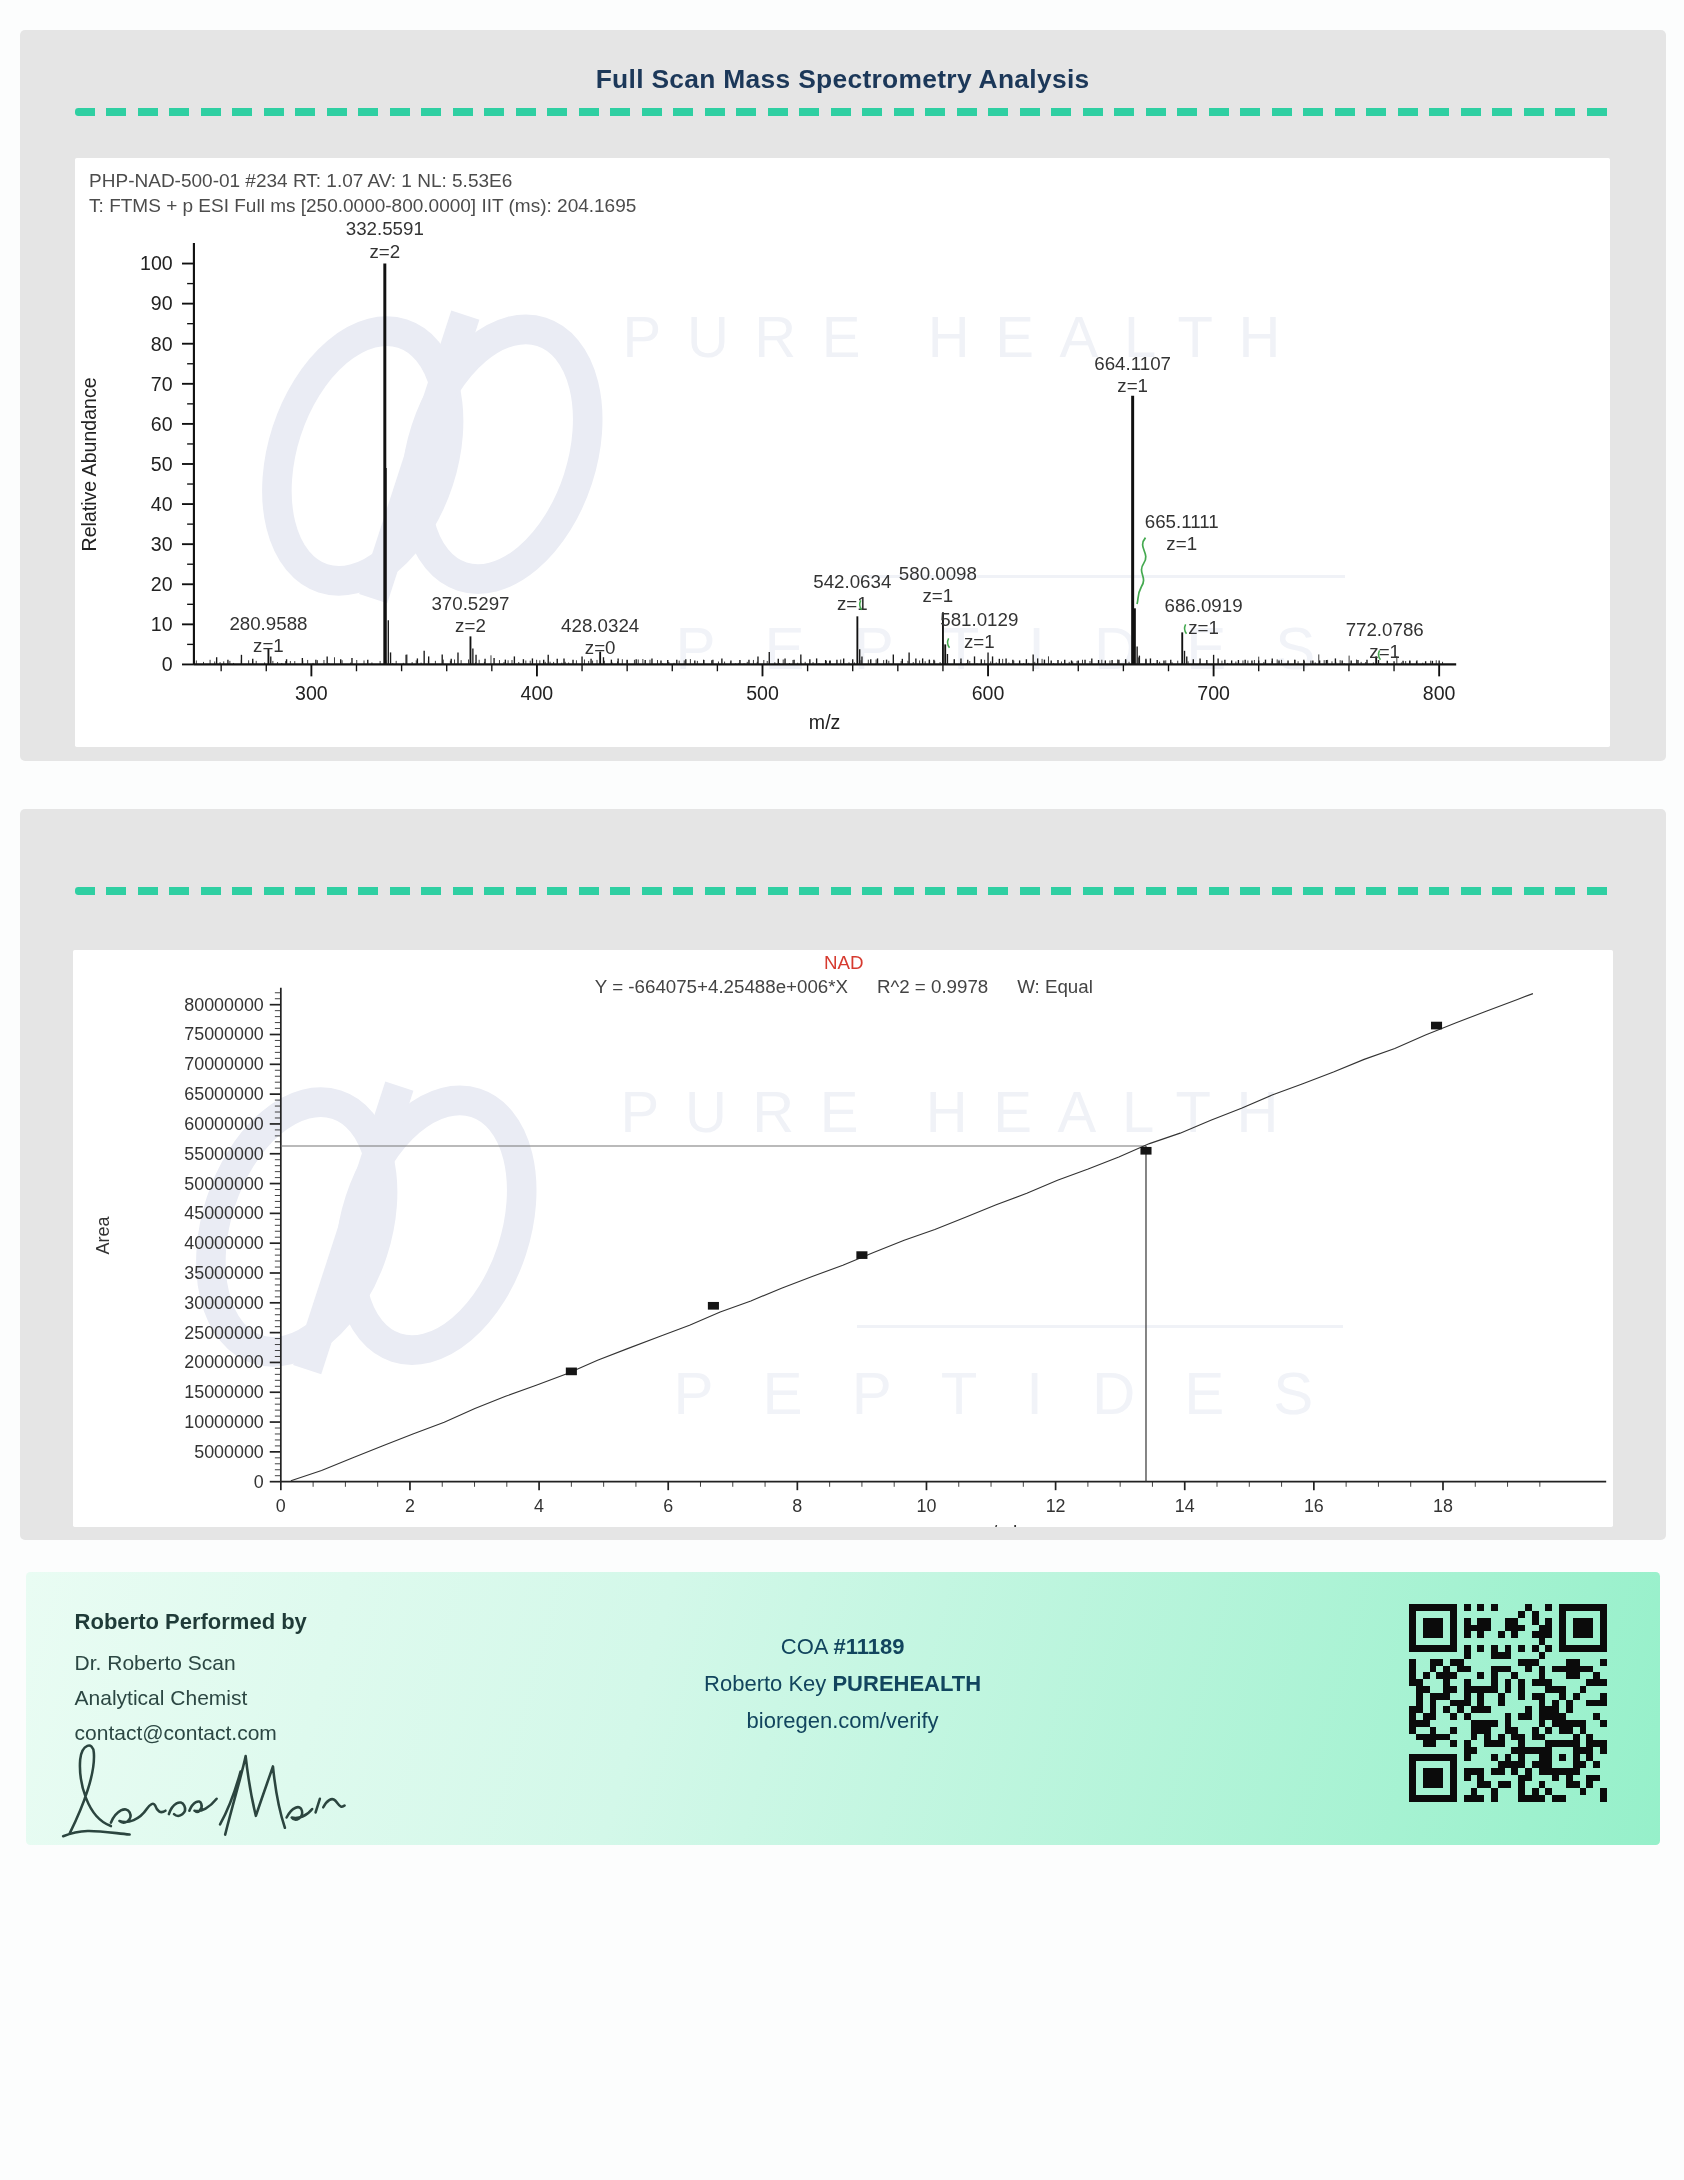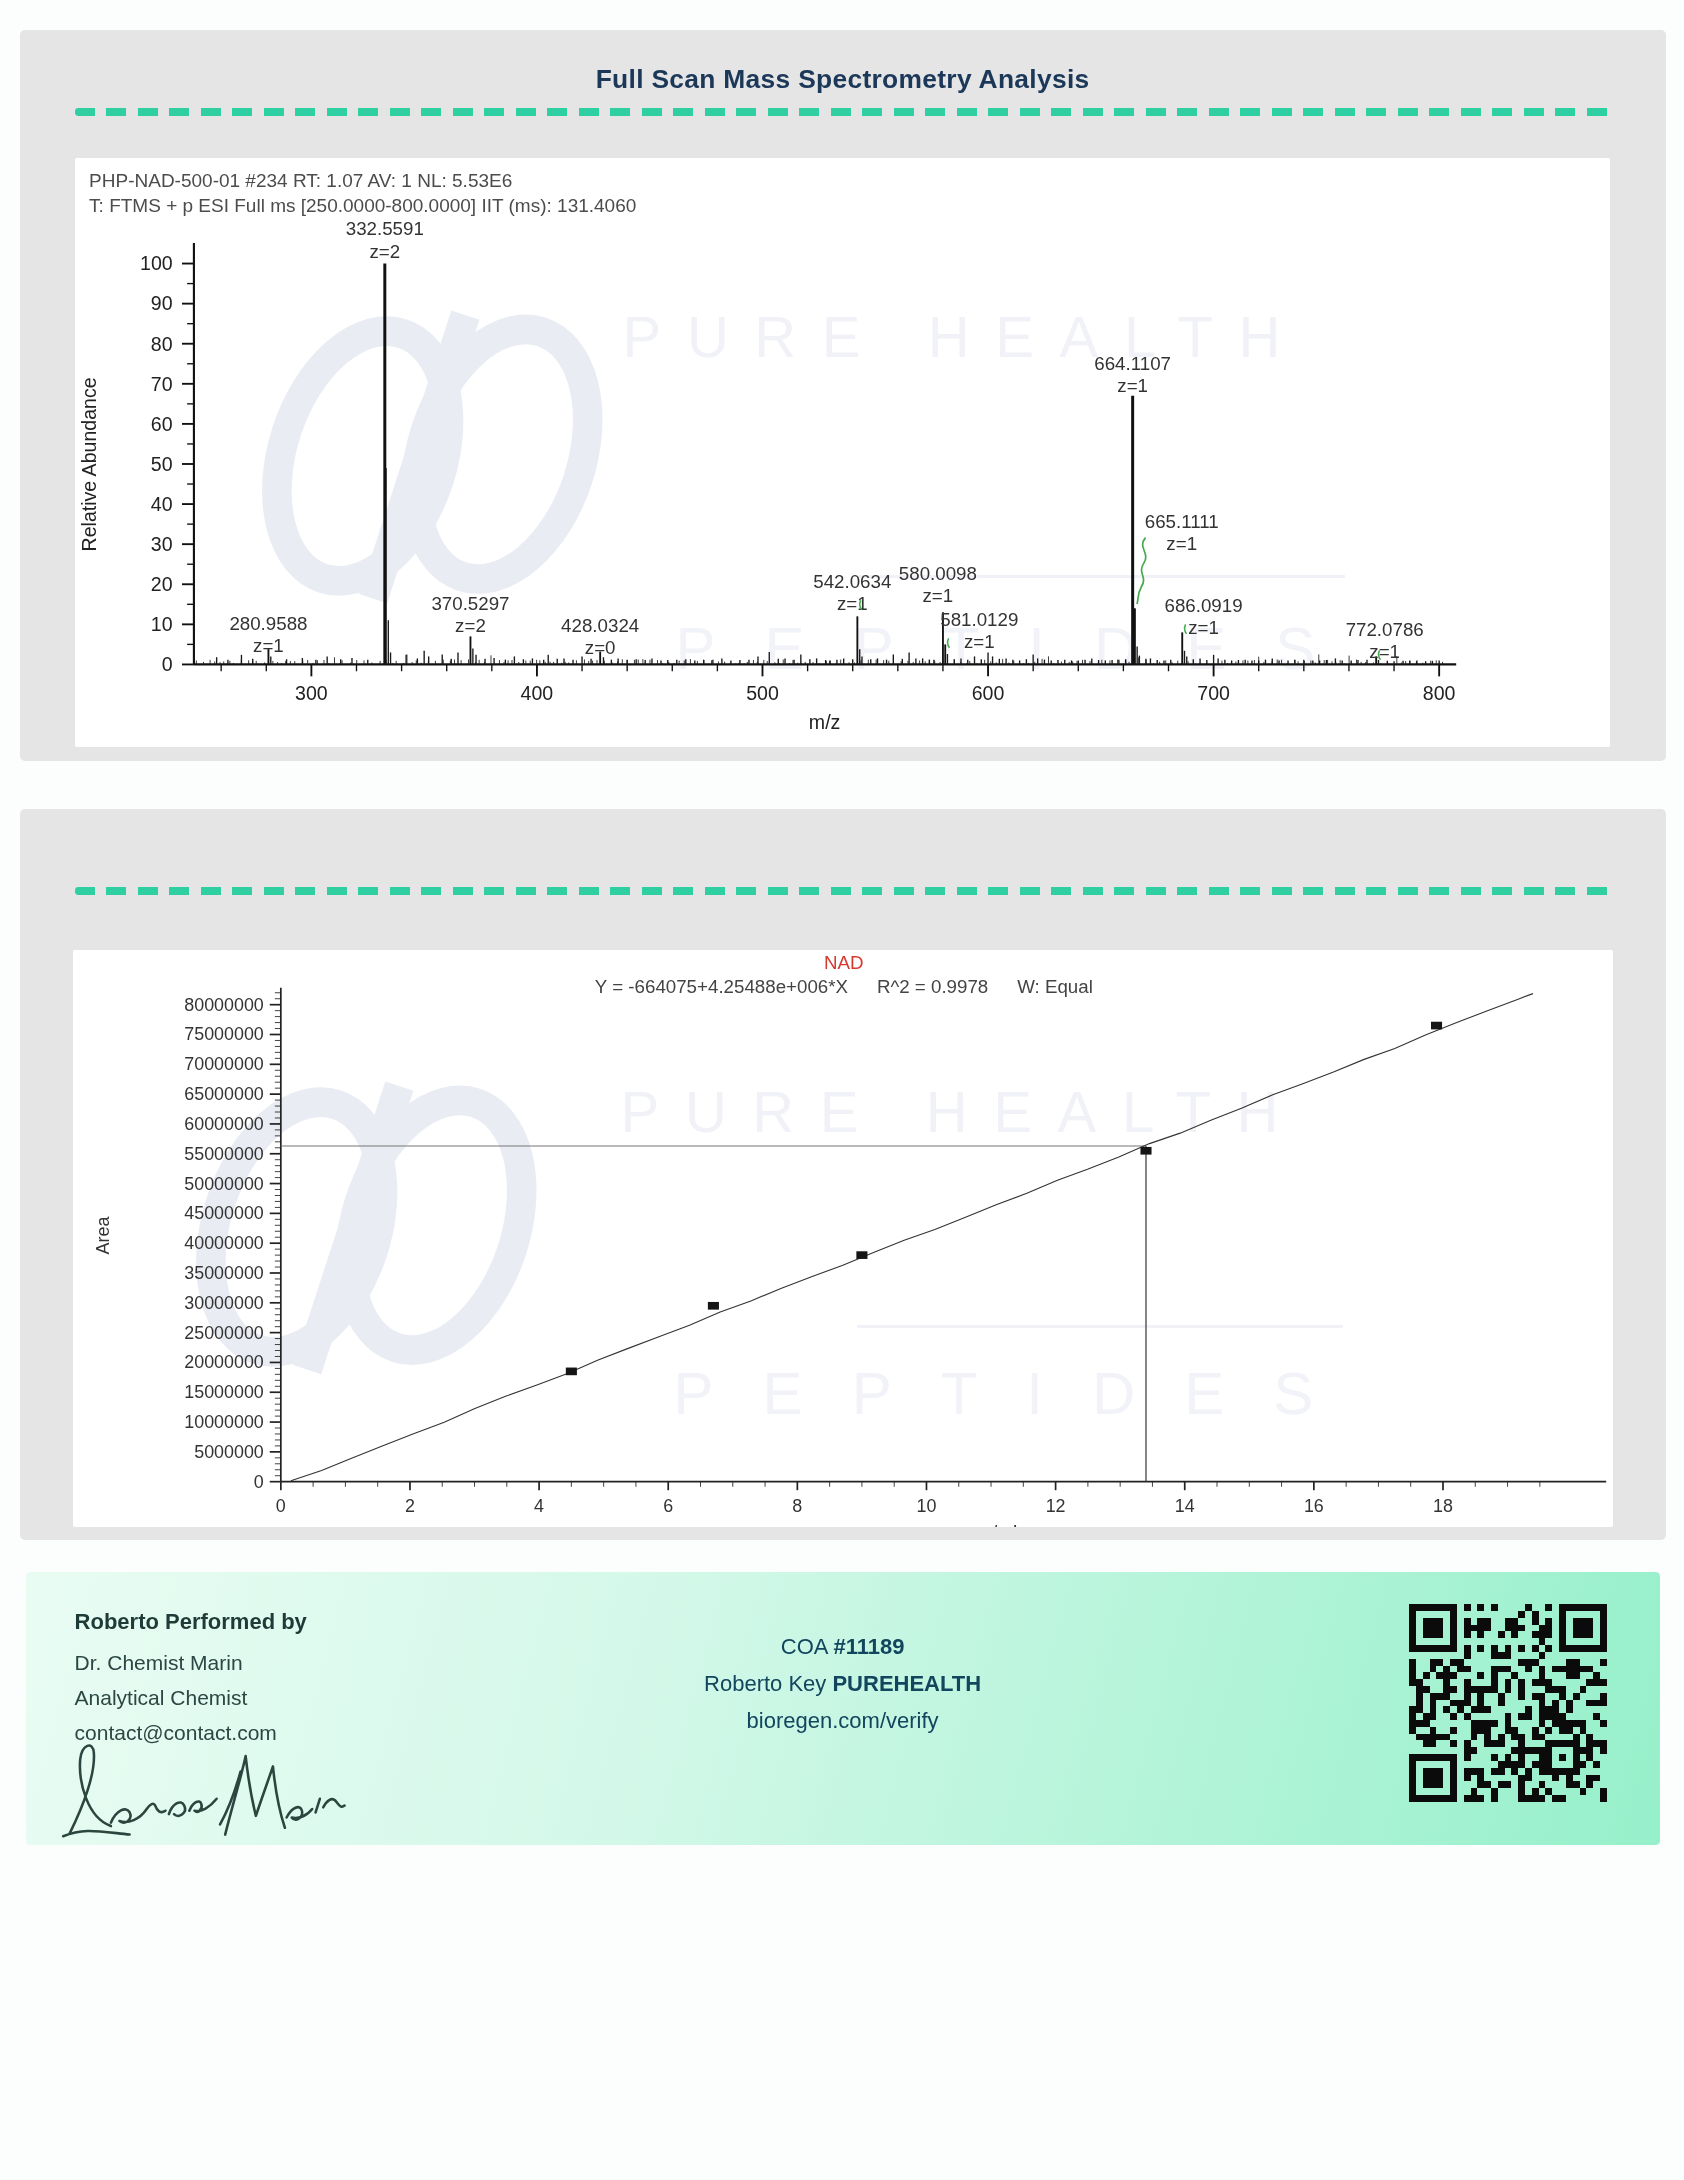--- a/index.html
+++ b/index.html
@@ -55,21 +55,21 @@
             <ellipse cx="300" cy="218" rx="92" ry="148" transform="rotate(18 300 218)"></ellipse>
             <line x1="258" y1="58" x2="152" y2="384"></line>
           </g>
         </svg>
         <div class="wm-line1">PURE HEALTH</div>
         <div class="wm-underline"></div>
         <div class="wm-line2">PEPTIDES</div>
       </div>
       <div class="ms-header">
         <div>PHP-NAD-500-01 #234 RT: 1.07 AV: 1 NL: 5.53E6</div>
-        <div>T: FTMS + p ESI Full ms [250.0000-800.0000] IIT (ms): 131.4060</div>
+        <div>T: FTMS + p ESI Full ms [250.0000-800.0000] IIT (ms): 204.1695</div>
       </div>
       <svg id="ms-svg" class="chart-svg" width="1535" height="589" viewBox="0 0 1802 692">
           <line x1="139" y1="100" x2="139" y2="595" stroke="#111" stroke-width="2.5"></line>
           <line x1="139" y1="595" x2="1622" y2="595" stroke="#111" stroke-width="2.5"></line>
           <line x1="125" y1="595" x2="139" y2="595" stroke="#111" stroke-width="2.2"></line>
           <text x="114" y="603" text-anchor="end" font-size="23" fill="#222">0</text>
           <line x1="125" y1="547.9" x2="139" y2="547.9" stroke="#111" stroke-width="2.2"></line>
           <text x="114" y="555.9" text-anchor="end" font-size="23" fill="#222">10</text>
           <line x1="125" y1="500.8" x2="139" y2="500.8" stroke="#111" stroke-width="2.2"></line>
           <text x="114" y="508.8" text-anchor="end" font-size="23" fill="#222">20</text>
@@ -725,21 +725,21 @@
           <rect x="919.6999999999999" y="353.5" width="13" height="9" fill="#151515"></rect>
           <rect x="1253.22" y="231" width="13" height="9" fill="#151515"></rect>
           <rect x="1594.32" y="84" width="13" height="9" fill="#151515"></rect>
         </svg>
     </div>
   </section>
 
   <footer class="footer">
     <div class="fleft">
       <div class="fhead">Roberto Performed by</div>
-      <div class="fline">Dr. Chemist Marin</div>
+      <div class="fline">Dr. Roberto Scan</div>
       <div class="fline">Analytical Chemist</div>
       <div class="fline">contact@contact.com</div>
     </div>
 
     <svg class="sig-svg" width="290" height="111" viewBox="0 0 340 130">
       <g fill="none" stroke="#223c36" stroke-width="3" stroke-linecap="round" stroke-linejoin="round" opacity="0.95">
         <path d="M14,110 C30,78 44,40 42,16 C41,2 28,6 26,24 C24,50 34,92 62,102"></path>
         <path d="M6,114 C30,104 46,108 84,112"></path>
         <path d="M62,98 C68,84 80,78 84,86 C88,94 78,102 72,96 C82,100 96,94 104,82 C108,76 112,74 114,78 C116,84 120,88 126,84"></path>
         <path d="M130,88 C134,76 144,70 148,78 C152,86 142,94 136,88 M154,84 C158,74 166,70 168,76 C170,82 164,88 160,84 C168,86 178,80 186,70"></path>

